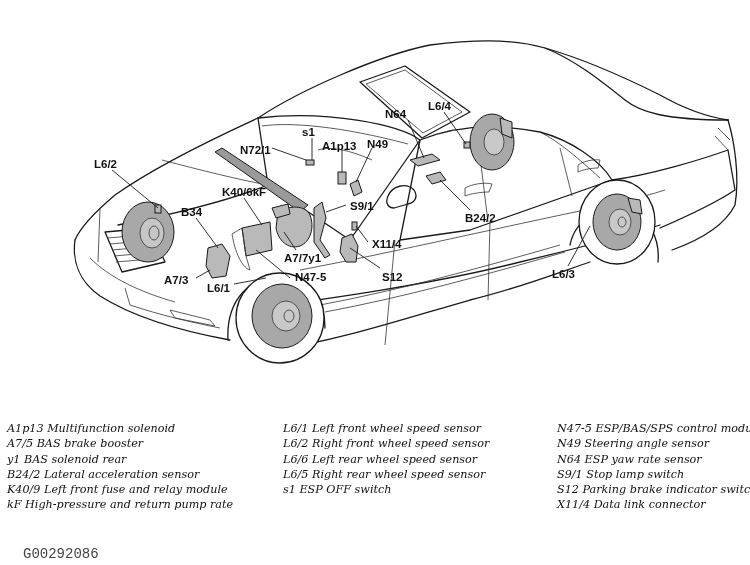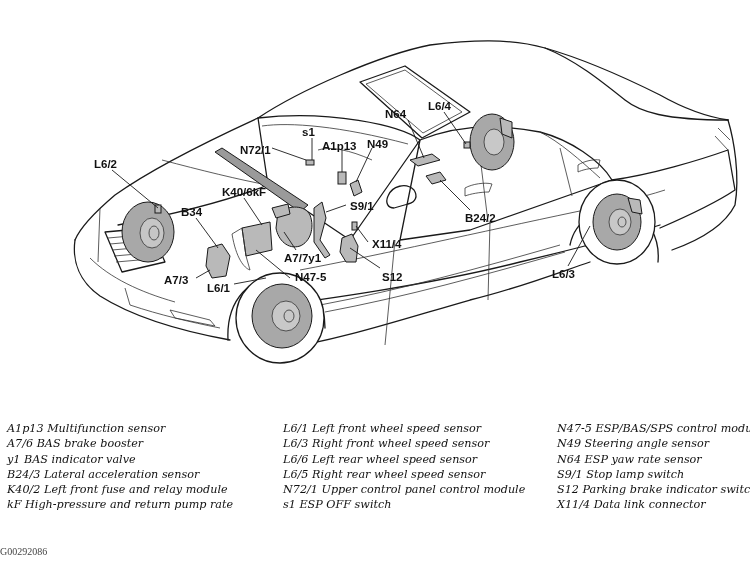--- a/index.html
+++ b/index.html
@@ -9,21 +9,21 @@
   .car-line { fill: none; stroke: #1a1a1a; stroke-width: 1.3; stroke-linejoin: round; stroke-linecap: round; }
   .car-thin { fill: none; stroke: #333; stroke-width: 0.8; }
   .comp { fill: #b9b9b9; stroke: #1a1a1a; stroke-width: 1; }
   .disc { fill: #a8a8a8; stroke: #1a1a1a; stroke-width: 1; }
   .leader { stroke: #1a1a1a; stroke-width: 0.9; fill: none; }
   .legend { position: absolute; top: 421px; font-family: "DejaVu Serif", "Liberation Serif", serif; font-style: italic; font-size: 11.2px; line-height: 15.3px; color: #111; white-space: nowrap; }
   #legend-col-1 { left: 7px; }
   #legend-col-2 { left: 283px; }
   #legend-col-3 { left: 557px; }
   .legend div { margin: 0; }
-  #figure-id { position: absolute; left: 0; top: 546px; font-family: Liberation Serif, serif; font-size: 10px; color: #444; }
+  #figure-id { position: absolute; left: 23px; top: 546px; font-family: Liberation Mono, monospace; font-size: 14px; color: #444; }
 </style>
 </head>
 <body>
 
 <svg id="diagram" viewBox="0 0 750 410" xmlns="http://www.w3.org/2000/svg">
 
   <g>
 
     <path class="car-line" d="M258,118 C300,90 380,55 430,45 C470,40 510,38 545,48 C580,58 620,75 660,95 C690,112 715,118 728,120"></path>
     <path class="car-line" d="M545,48 C575,60 600,80 625,100 C640,112 665,120 728,120"></path>
@@ -156,33 +156,32 @@
     <text class="callout" x="465" y="222">B24/2</text>
     <text class="callout" x="372" y="248">X11/4</text>
     <text class="callout" x="284" y="262">A7/7y1</text>
     <text class="callout" x="295" y="281">N47-5</text>
     <text class="callout" x="382" y="281">S12</text>
     <text class="callout" x="552" y="278">L6/3</text>
   </g>
 </svg>
 
 <div class="legend" id="legend-col-1">
-  <div>A1p13 Multifunction sensor</div>
-  <div>A7/6 BAS brake booster</div>
-  <div>y1 BAS indicator valve</div>
-  <div>B24/3 Lateral acceleration sensor</div>
-  <div>K40/2 Left front fuse and relay module</div>
+  <div>A1p13 Multifunction solenoid</div>
+  <div>A7/5 BAS brake booster</div>
+  <div>y1 BAS solenoid rear</div>
+  <div>B24/2 Lateral acceleration sensor</div>
+  <div>K40/9 Left front fuse and relay module</div>
   <div>kF High-pressure and return pump rate</div>
 </div>
 <div class="legend" id="legend-col-2">
   <div>L6/1 Left front wheel speed sensor</div>
-  <div>L6/3 Right front wheel speed sensor</div>
+  <div>L6/2 Right front wheel speed sensor</div>
   <div>L6/6 Left rear wheel speed sensor</div>
   <div>L6/5 Right rear wheel speed sensor</div>
-  <div>N72/1 Upper control panel control module</div>
   <div>s1 ESP OFF switch</div>
 </div>
 <div class="legend" id="legend-col-3">
   <div>N47-5 ESP/BAS/SPS control module</div>
   <div>N49 Steering angle sensor</div>
   <div>N64 ESP yaw rate sensor</div>
   <div>S9/1 Stop lamp switch</div>
   <div>S12 Parking brake indicator switch</div>
   <div>X11/4 Data link connector</div>
 </div>

